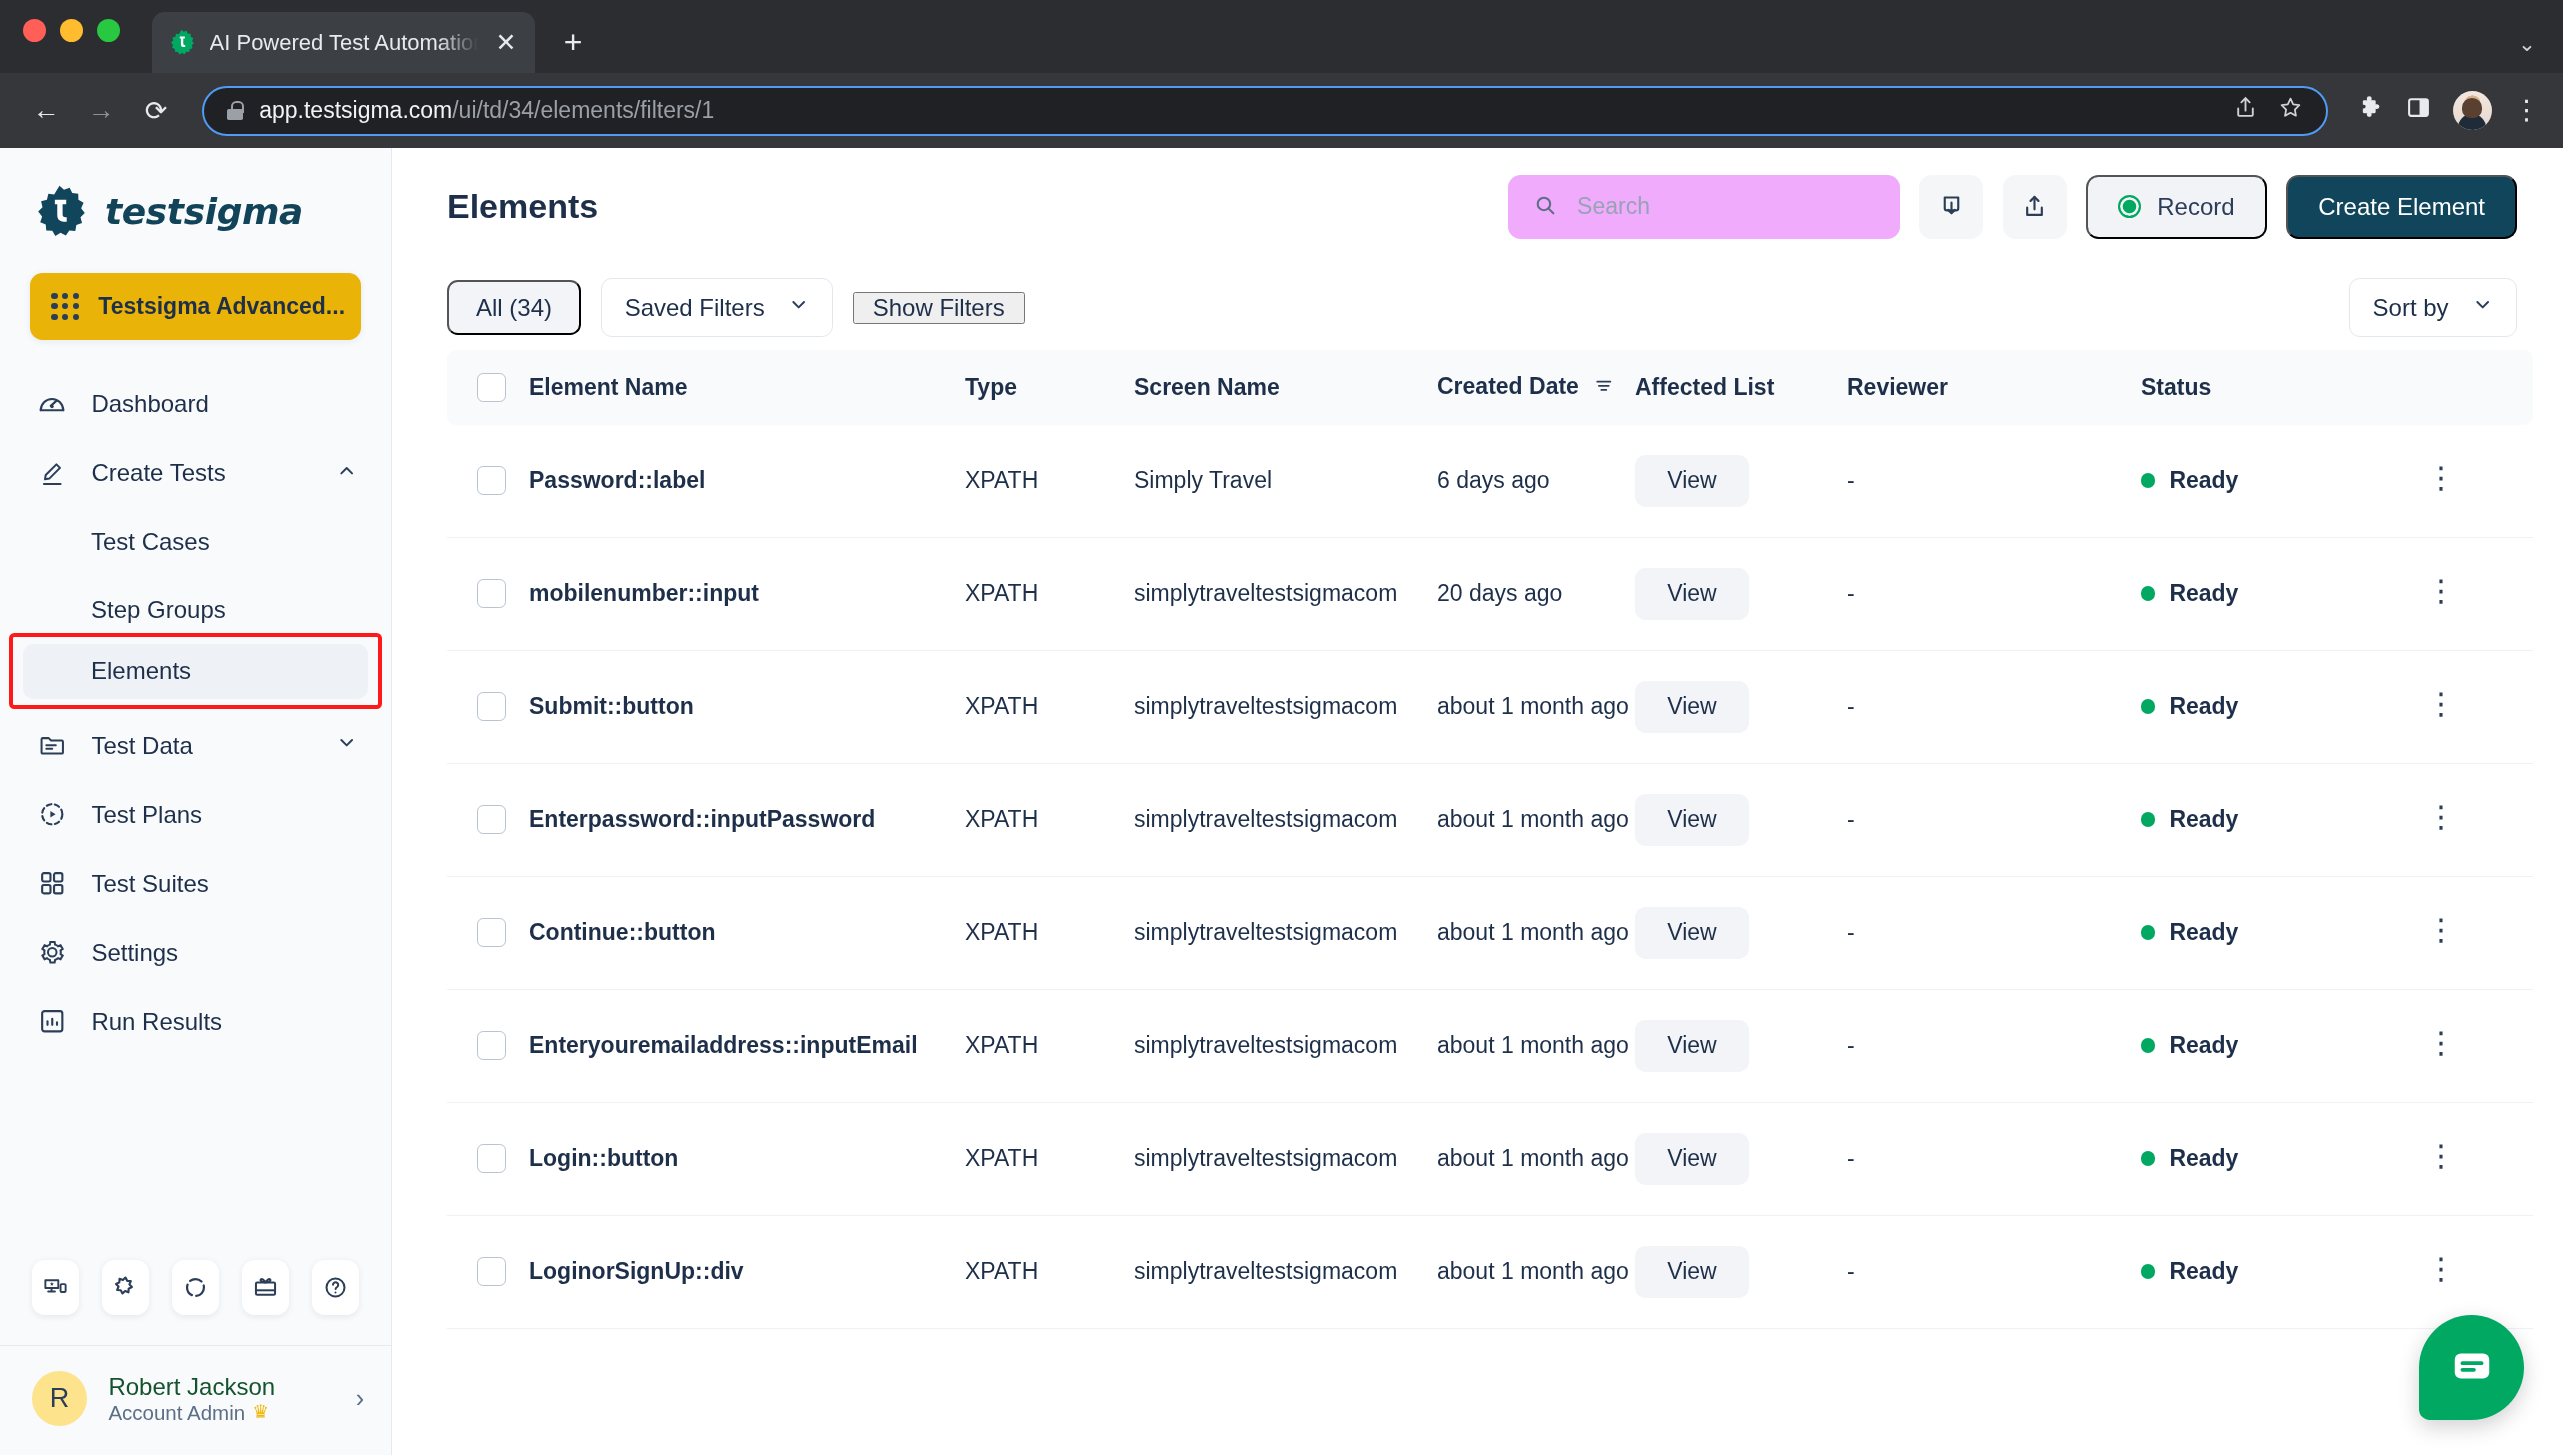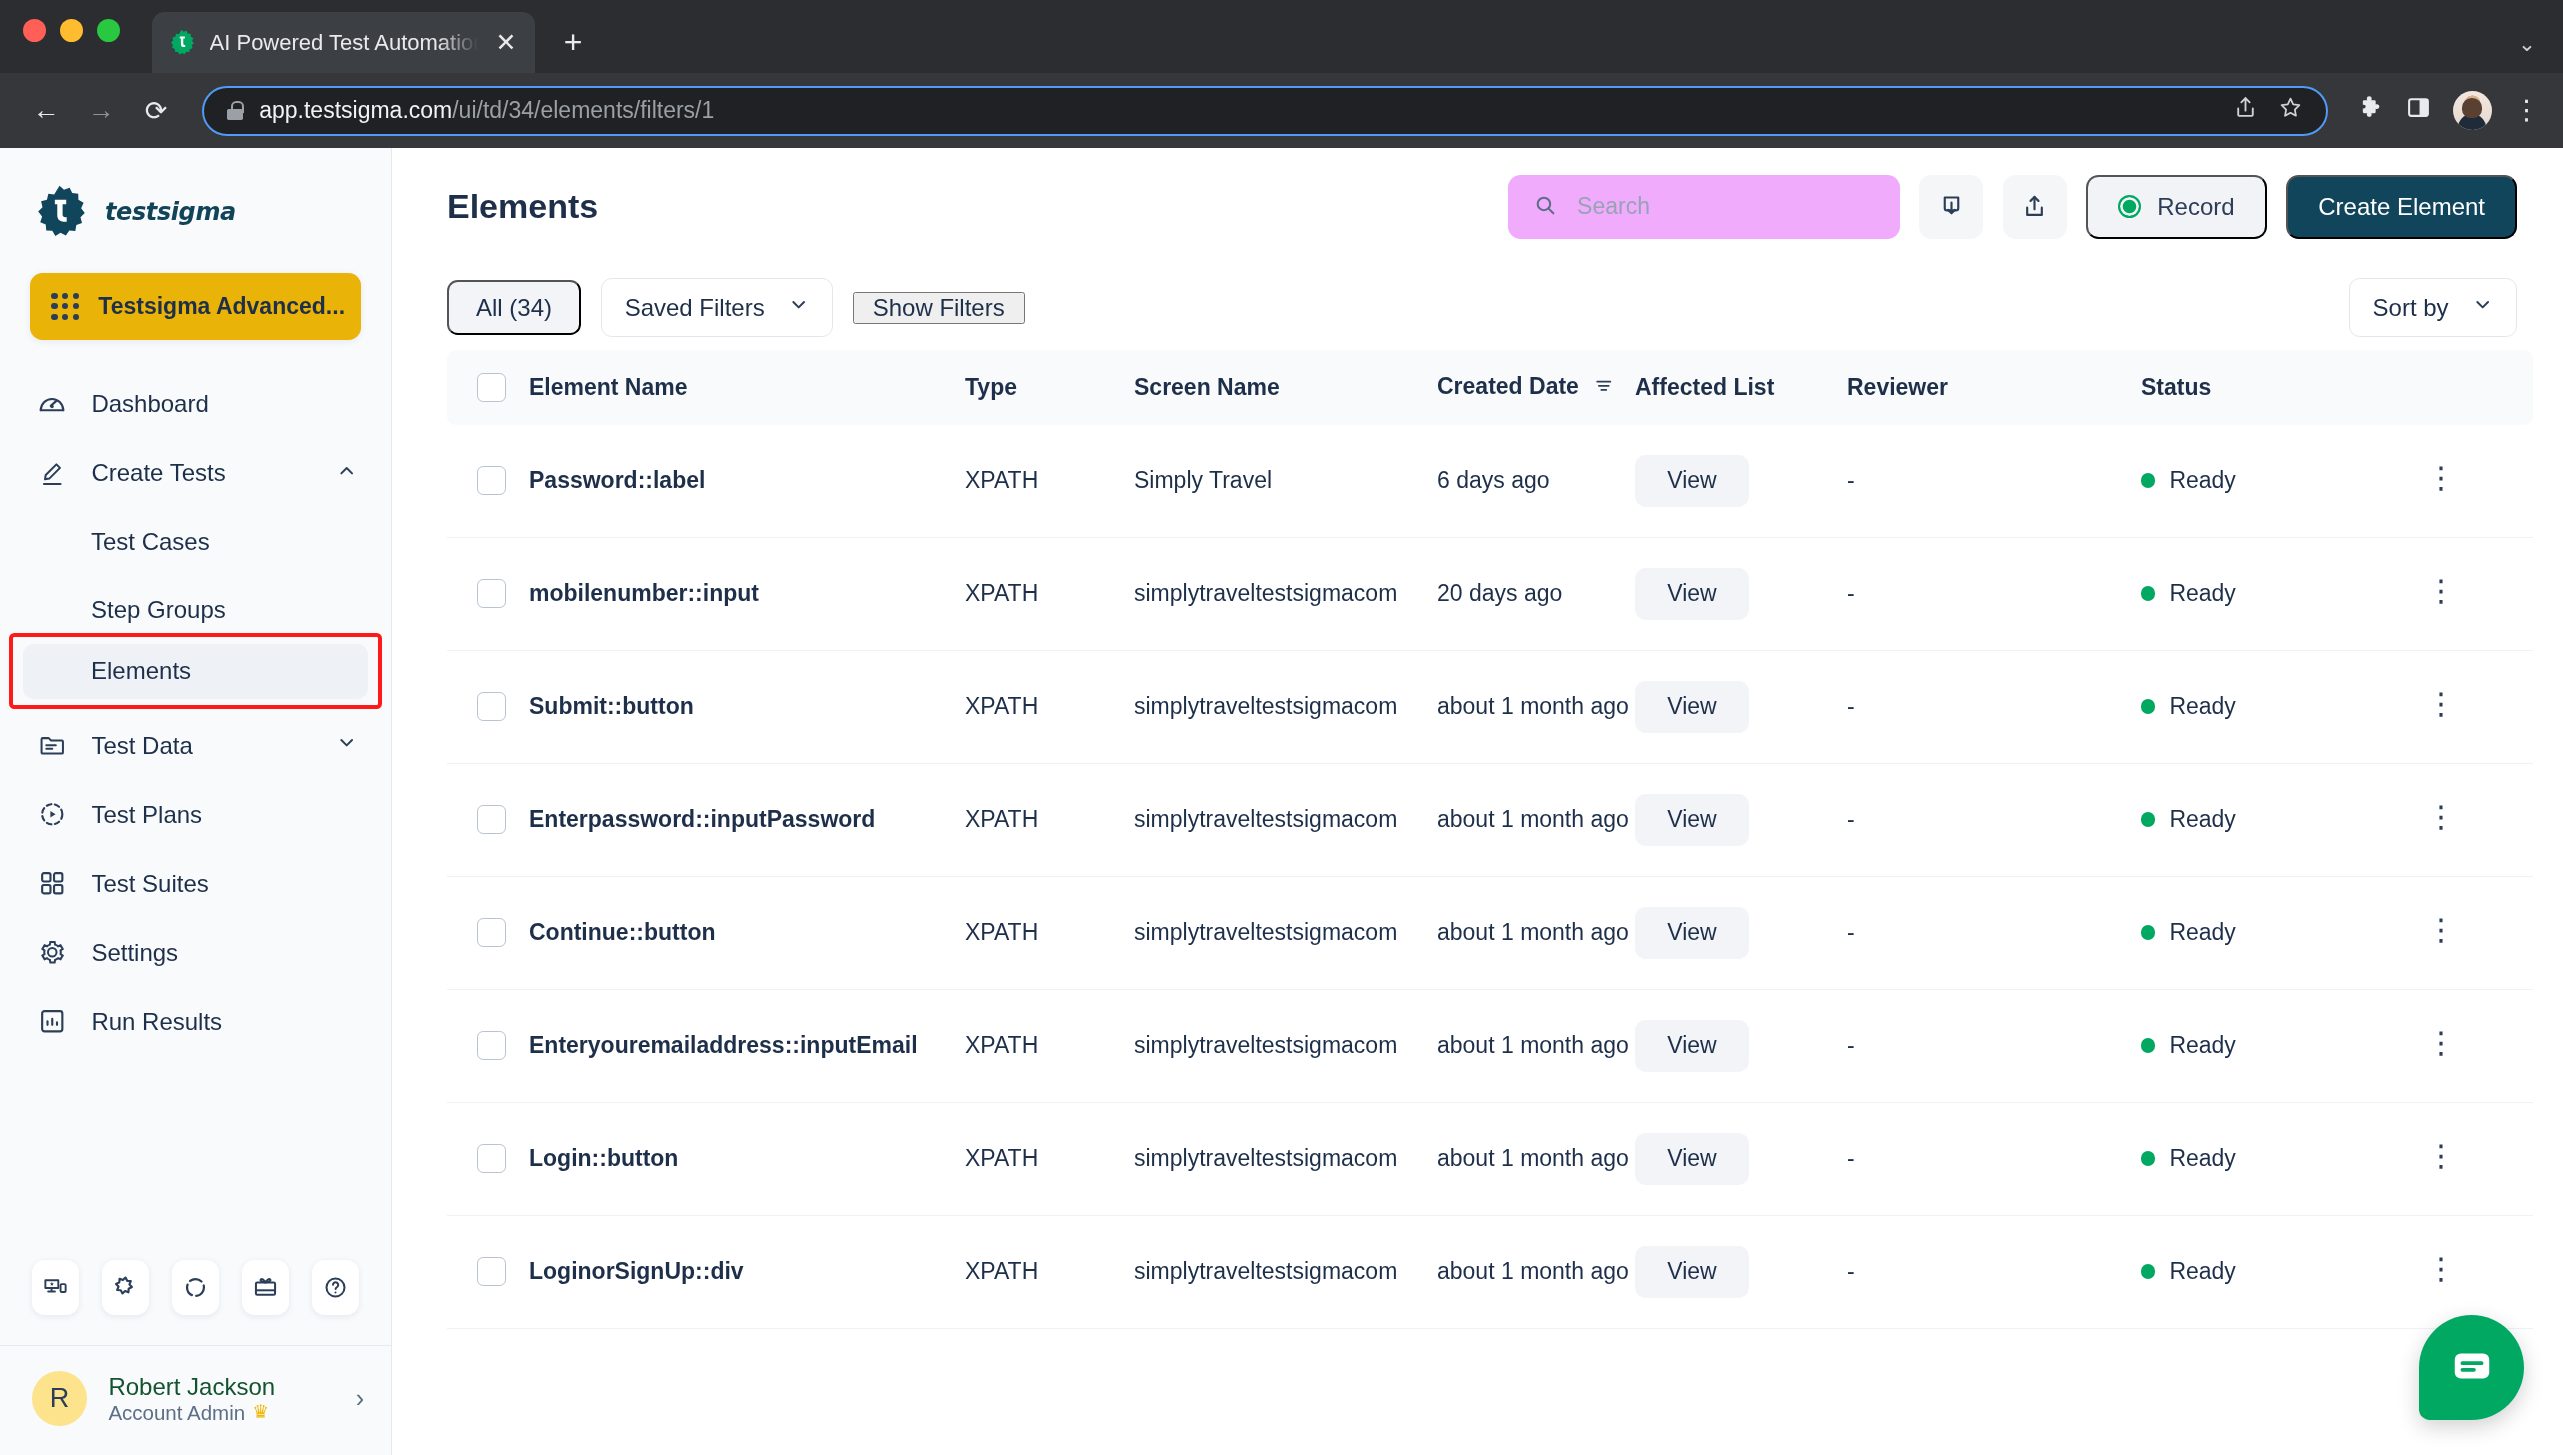--- a/index.html
+++ b/index.html
@@ -125,21 +125,21 @@
     position: relative;
   }
   .brand {
     display: flex; align-items: center; gap: 18px;
     padding: 36px 0 34px 32px;
   }
   .brand-mark { width: 55px; height: 55px; flex: 0 0 55px; }
   .brand-text {
     font-family: "DejaVu Sans", sans-serif;
     font-style: italic; font-weight: 700;
-    font-size: 24px; color: #124459; letter-spacing: -0.4px;
+    font-size: 36px; color: #124459; letter-spacing: -0.4px;
   }
   .workspace {
     margin: 0 30px 23px 30px;
     background: #eab308;
     border-radius: 12.5px;
     box-shadow: 0 1.8px 7.1px rgba(25,40,60,0.07);
     display: flex; align-items: center; gap: 19.6px;
     padding: 19.6px 21.4px;
   }
   .grid-icon { display: grid; grid-template-columns: repeat(3, 6.2px); gap: 4.4px; flex:0 0 auto;}
@@ -307,21 +307,21 @@
     width: 28.5px; height: 28.5px; border-radius: 6.2px;
     border: 1.8px solid #b9c3d0; background: #fff; display:block;
   }
   .view-pill {
     display: inline-flex; align-items: center; justify-content: center;
     height: 52px; width: 114px; border-radius: 10.7px;
     background: #f2f4f7; font-size: 23px; color: #1e2f4a;
   }
   .status-cell { display: flex; align-items: center; gap: 14.2px; }
   .status-dot { width: 14.2px; height: 14.2px; border-radius: 50%; background: #00a862; }
-  .status-text { font-weight: 400; }
+  .status-text { font-weight: 700; }
   .kebab { color: #2c3e57; font-size: 30px; line-height: 0.55; text-align:center; }
 
   .chat-fab {
     position: absolute; right: 39px; bottom: 36px;
     width: 105px; height: 105px;
     background: #00a862;
     border-radius: 50% 50% 50% 10.7px;
     display: flex; align-items: center; justify-content: center;
     box-shadow: 0 7.1px 21.4px rgba(0,0,0,0.18);
   }

